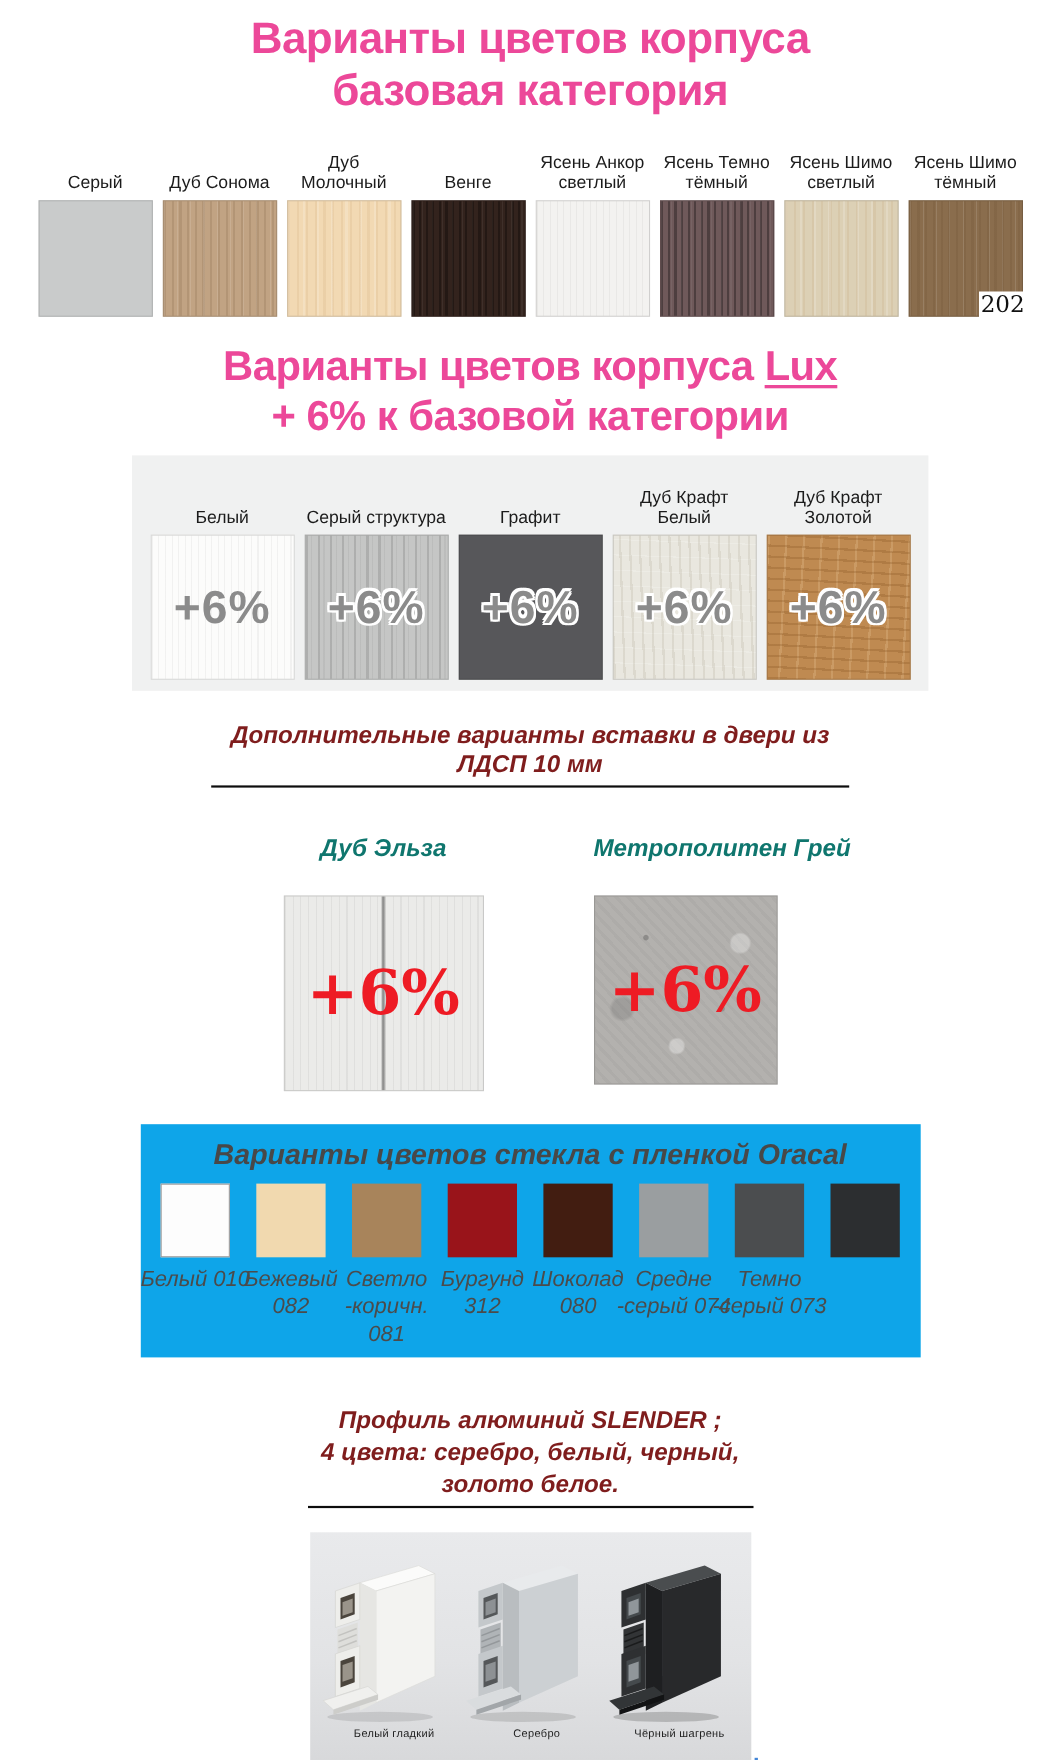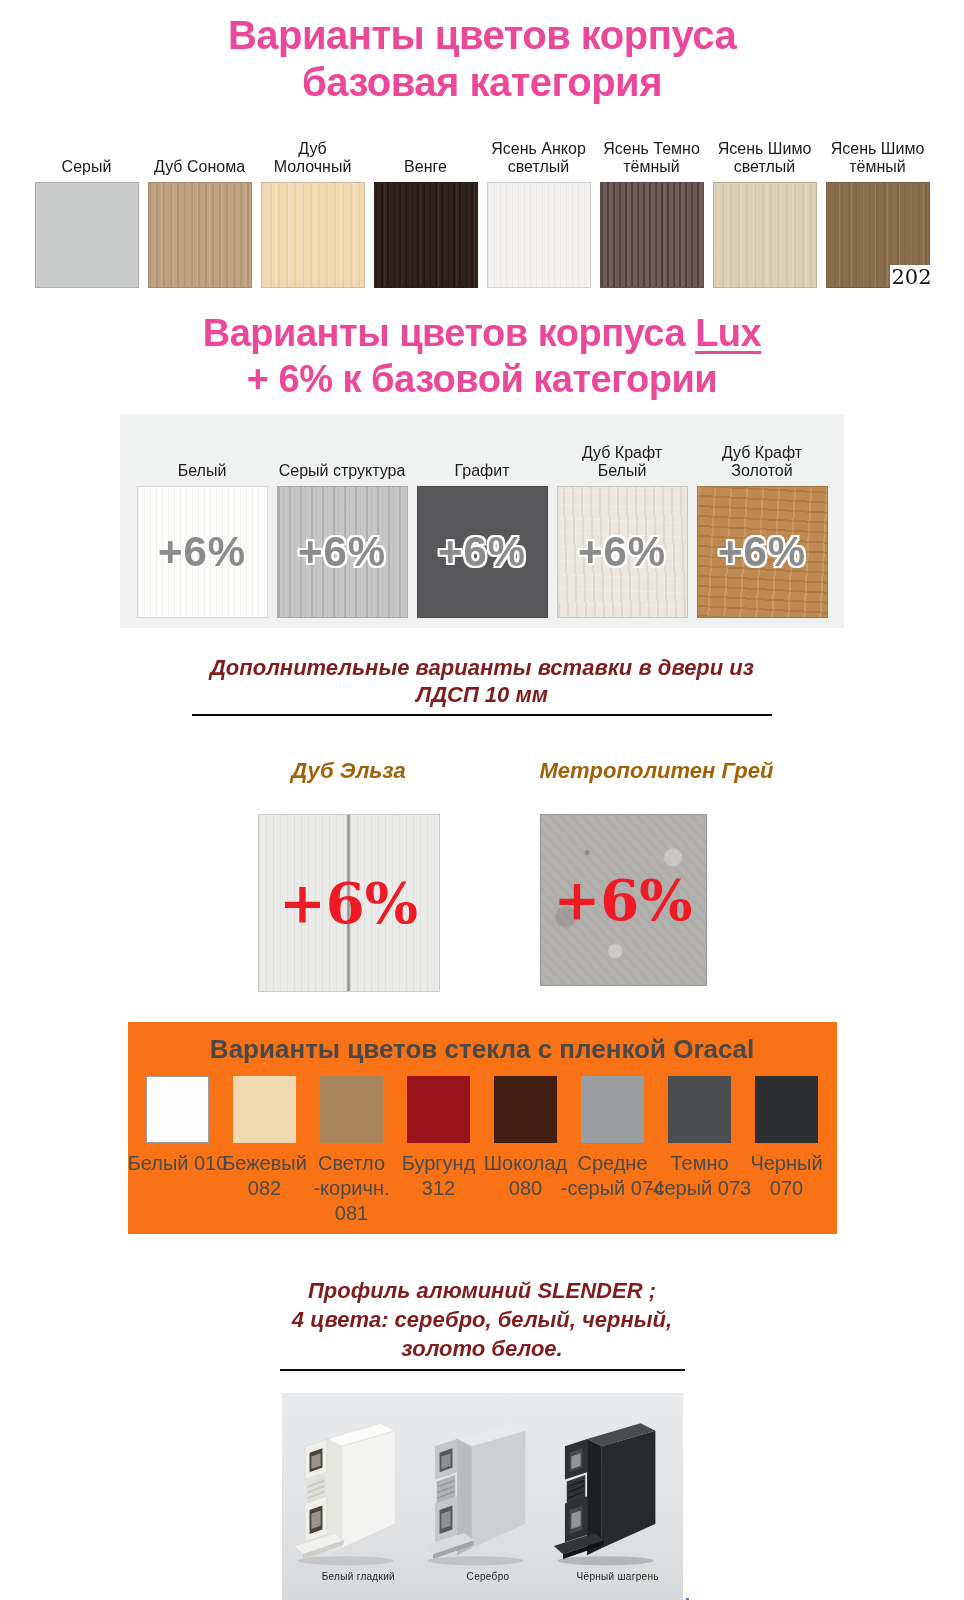--- a/index.html
+++ b/index.html
@@ -95,34 +95,34 @@
                  0 -2px 0 #fff, 0 2px 0 #fff, -2px 0 0 #fff, 2px 0 0 #fff;
   }
   .no-stroke .plus6 { text-shadow:none; }
 
   
   .ldsp-head { margin-top:26px; }
   .ldsp-line { width:580px; }
   .ldsp-row { gap:100px; margin-top:42px; align-items:flex-start; }
   .ldsp-cell .lbl2 {
     text-align:center; white-space:nowrap; font-weight:bold; font-style:italic;
-    font-size:22px; line-height:26px; color:#a16207; margin-bottom:30px;
+    font-size:22px; line-height:26px; color:#0f766e; margin-bottom:30px;
   }
   .ldsp-cell-a { width:182px; }
   .ldsp-cell-b { width:167px; }
   .ldsp-cell-a .sw { width:182px; height:178px; }
   .ldsp-cell-b .sw { width:167px; height:172px; }
   .plus6-red {
     position:absolute; inset:0; z-index:2;
     display:flex; align-items:center; justify-content:center;
     font-family:"DejaVu Serif", serif; font-weight:bold; font-size:56px;
   }
 
   
-  .oracal-panel { width:709px; margin:30px auto 0; background:#f97316; padding:12px 0 8px; }
+  .oracal-panel { width:709px; margin:30px auto 0; background:#0ea5e9; padding:12px 0 8px;font-style:italic; }
   .oracal-title { text-align:center; font-weight:bold; font-size:26px; line-height:30px; color:#484848; margin:0 0 12px; }
   .oracal-row { }
   .ocell { width:87px; display:flex; flex-direction:column; align-items:center; }
   .osw { width:63px; height:67px; margin-bottom:8px; }
   .osw.bordered { border:1px solid #9b9b9b; }
   .olbl { width:110px; margin:0 -12px; text-align:center; font-size:20px; line-height:25px; color:#4b4b4b; min-height:70px; }
 
   
   .slender-head { margin-top:42px; font-size:22px; line-height:29px; }
   .slender-line { width:405px; }
@@ -259,21 +259,20 @@
     <div class="ocell">
       <div class="osw" style="background-color: rgb(154, 158, 160);"></div>
       <div class="olbl">Средне -серый 074</div>
     </div>
     <div class="ocell">
       <div class="osw" style="background-color: rgb(75, 77, 79);"></div>
       <div class="olbl">Темно -серый 073</div>
     </div>
     <div class="ocell">
       <div class="osw" style="background-color: rgb(44, 46, 48);"></div>
-      <div class="olbl">Черный 070</div>
     </div>
   </div>
 </div>
 
 <p class="italic-head slender-head"><span>Профиль алюминий SLENDER ;</span><br><span>4 цвета: серебро, белый, черный,</span><br><span>золото белое.</span></p>
 <div class="hline slender-line"></div>
 
 <div class="profile-photo">
 
   <div class="pfig">

